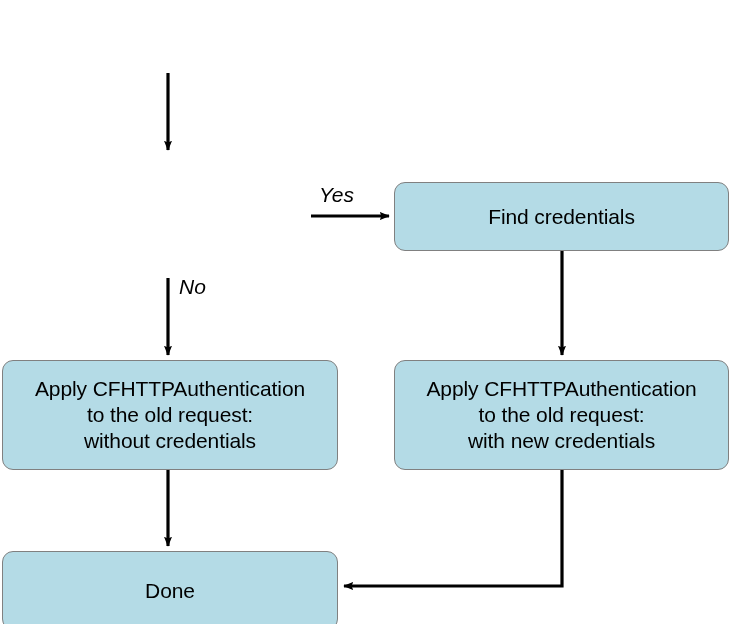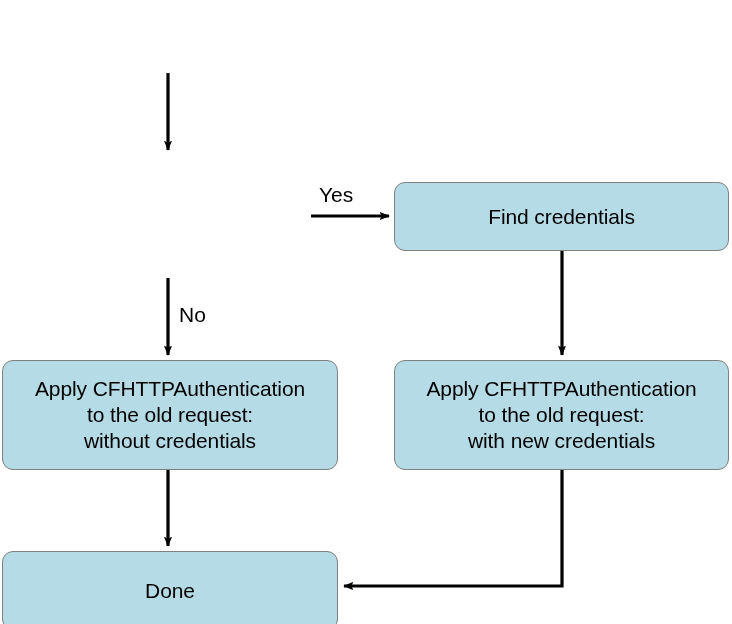--- a/index.html
+++ b/index.html
@@ -58,39 +58,40 @@
     width: 100%;
     height: 100%;
     z-index: 1;
   }
   .edge-label {
     position: absolute;
     font-size: 21px;
     line-height: 22px;
     color: #000000;
     white-space: nowrap;
+    font-style: italic;
   }
   svg.connectors {
     position: absolute;
     left: 0;
     top: 0;
     width: 732px;
     height: 624px;
     pointer-events: none;
   }
   
   #node-find-auth   { left: 2px;   top: 2px;   width: 336px; height: 71px; }
   #node-decision    { left: 27px;  top: 155px; width: 284px; height: 123px; }
   #node-find-creds  { left: 394px; top: 182px; width: 335px; height: 69px; }
   #node-apply-without { left: 2px;   top: 360px; width: 336px; height: 110px; }
   #node-apply-with  { left: 394px; top: 360px; width: 335px; height: 110px; }
   #node-done        { left: 2px;   top: 551px; width: 336px; height: 79px; }
 
   #label-yes { left: 319px; top: 184px; }
-  #label-no  { left: 179px; top: 304px; }
+  #label-no  { left: 179px; top: 276px; }
 </style>
 </head>
 <body>
 
 <div id="diagram">
 
   <svg class="connectors" viewBox="0 0 732 624">
     <defs>
       <marker id="arrowhead" markerWidth="10" markerHeight="8" refX="9.2" refY="4" orient="auto" markerUnits="userSpaceOnUse">
         <path d="M0,0 L10,4 L0,8 L1.6,4 Z" fill="#000000"></path>

